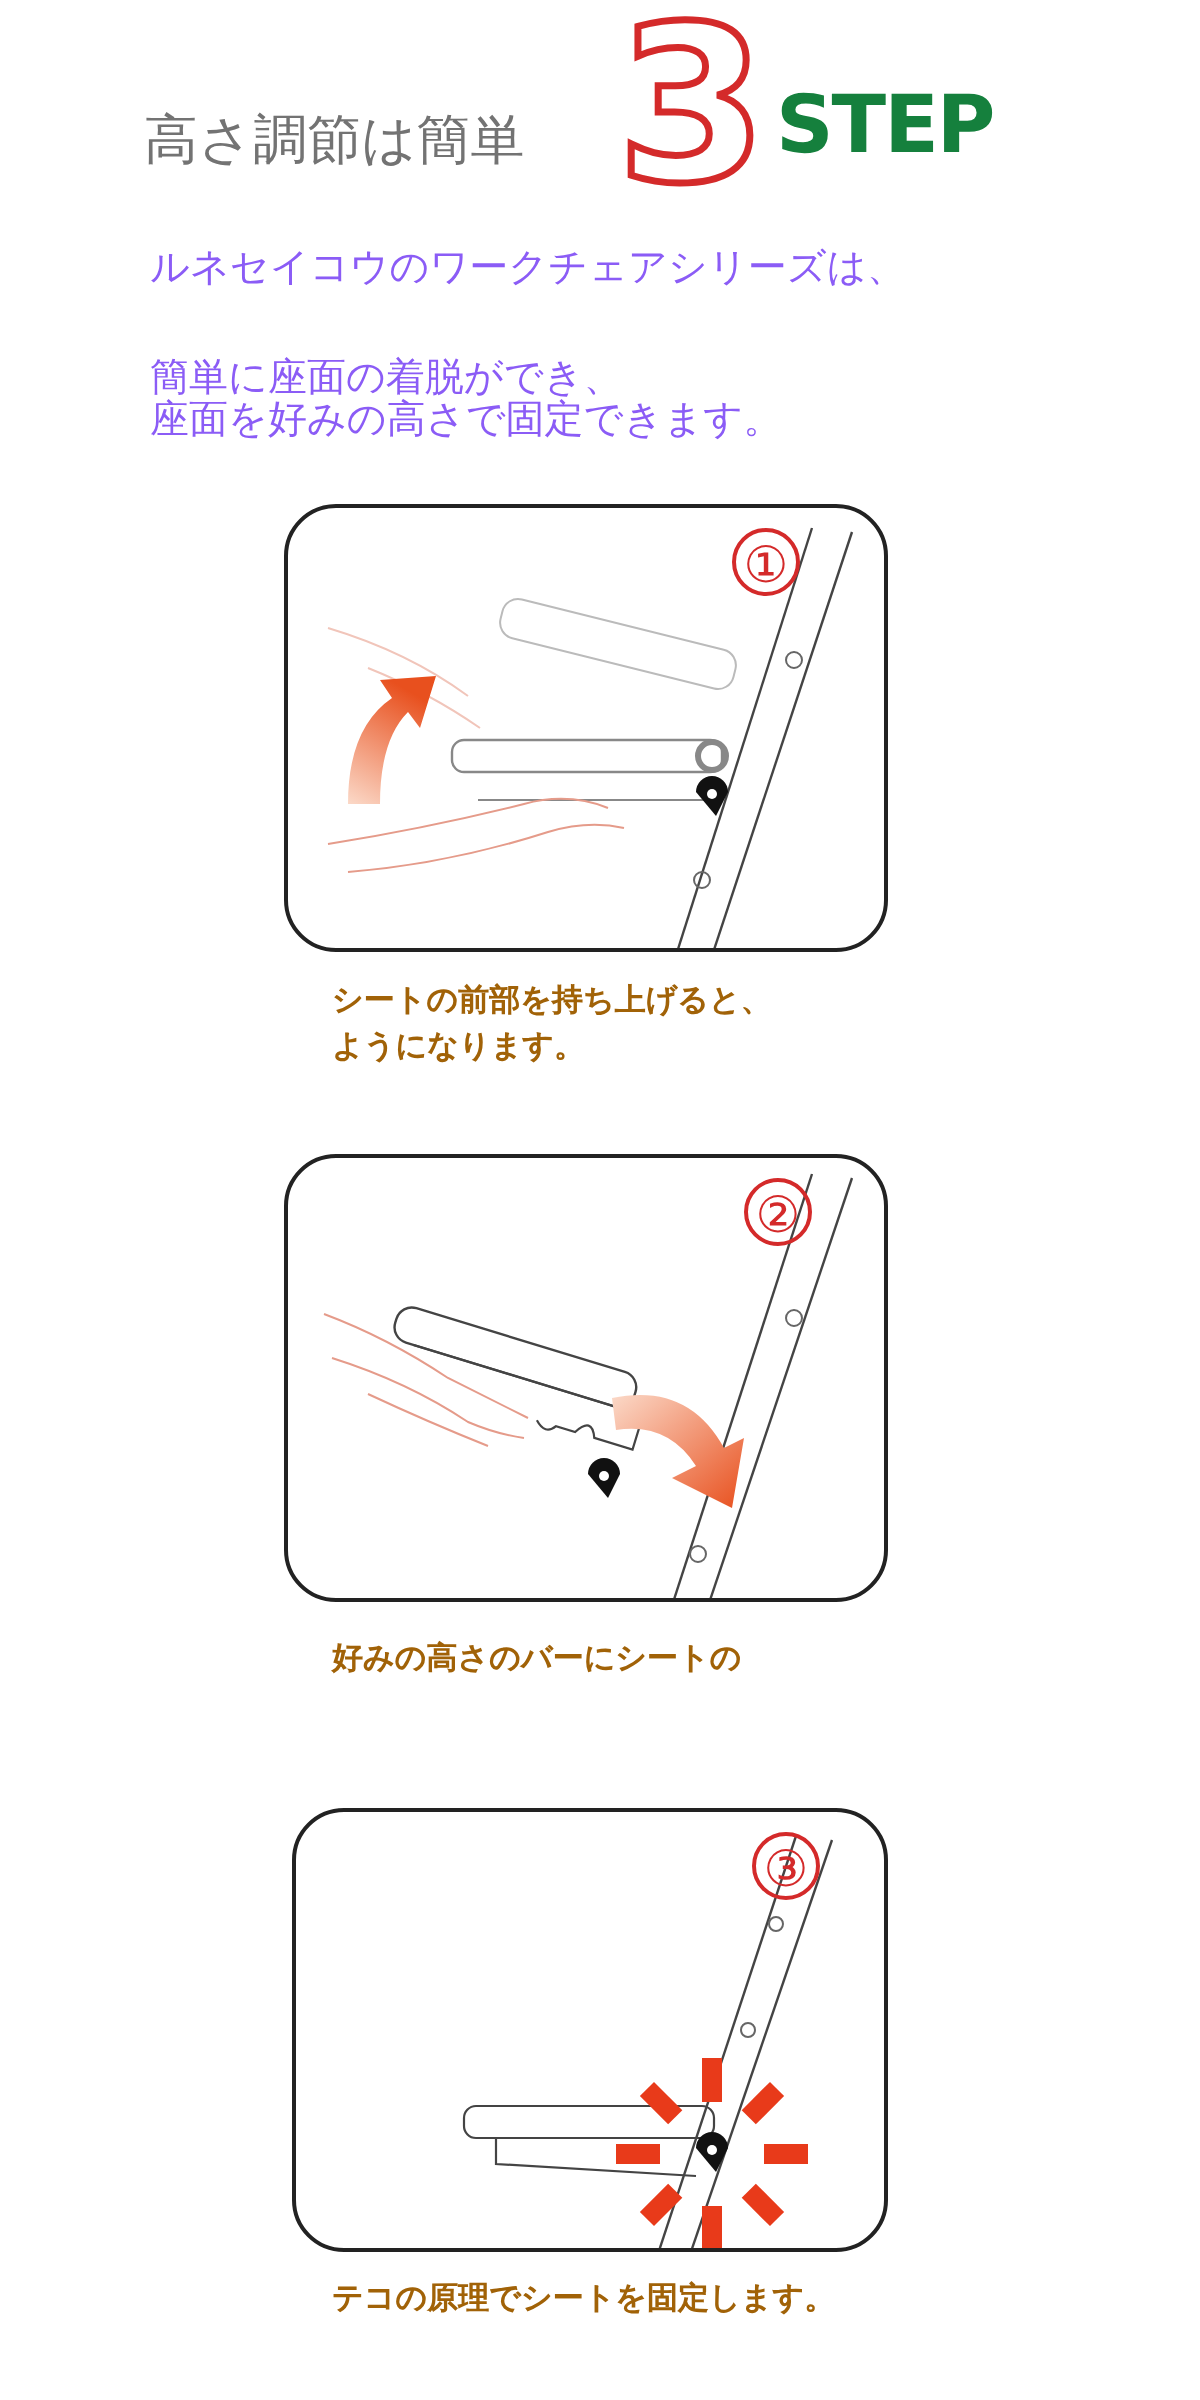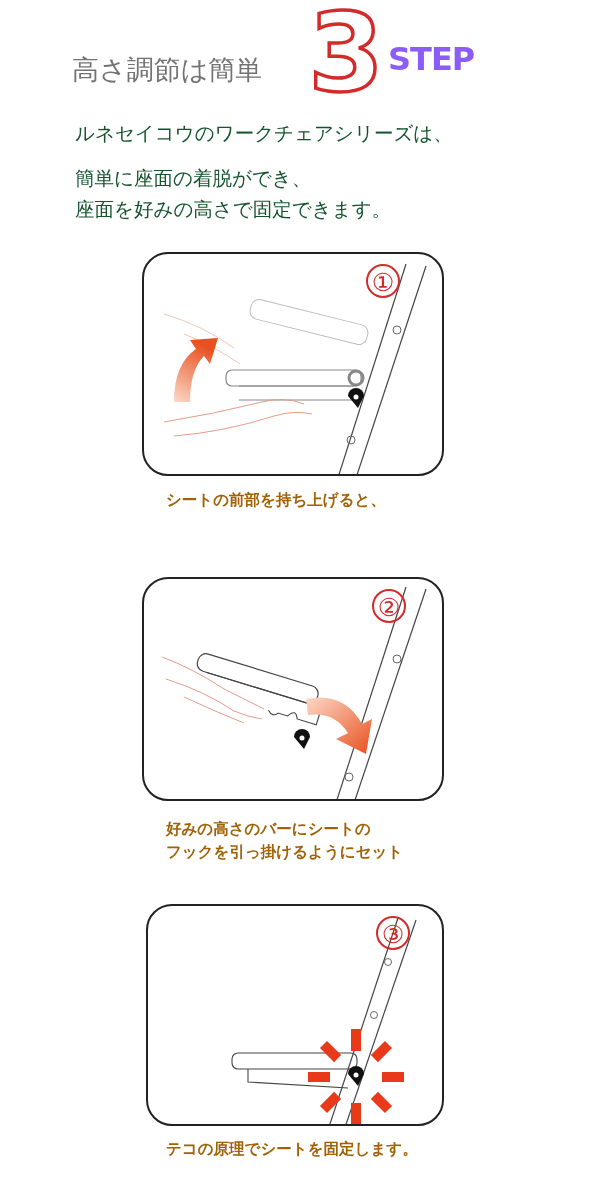--- a/index.html
+++ b/index.html
@@ -2,45 +2,45 @@
 <html><head>
 <meta charset="utf-8">
 <style>
   html, body { margin: 0; padding: 0; background: #ffffff; }
   body { width: 600px; height: 1200px; position: relative; overflow: hidden;
          font-family: "DejaVu Sans", sans-serif; color: #1a1a1a; }
   .abs { position: absolute; }
 
   .header-left { left: 72px; top: 52px; font-size: 27px; color: #737373; letter-spacing: 0px; white-space: nowrap; }
   .header-num  { left: 303px; top: 0px; width: 86px; height: 100px; }
-  .header-step { left: 388px; top: 40px; font-size: 32px; font-weight: bold; color: #8b5cf6; letter-spacing: -1px;
+  .header-step { left: 388px; top: 40px; font-size: 40px; font-weight: bold; color: #15803d; letter-spacing: -1px;
                  font-family: "DejaVu Sans", sans-serif; }
 
-  .intro { left: 75px; font-size: 19.5px; color: #14532d; white-space: nowrap; }
+  .intro { left: 75px; font-size: 19.5px; color: #8b5cf6; white-space: nowrap; }
 
   .panel { left: 142px; width: 302px; height: 224px; border: 2.5px solid #222; border-radius: 26px;
            background: #fff; overflow: hidden; box-sizing: border-box; }
   .panel svg { position: absolute; left: 0; top: 0; }
   .step-badge { position: absolute; width: 34px; height: 34px; border: 2px solid #d42a2a; border-radius: 50%;
                 color: #d42a2a; font-size: 25px; line-height: 34px; text-align: center; box-sizing: border-box; }
 
   .caption { left: 166px; font-size: 15.5px; line-height: 23px; color: #a16207; font-weight: bold; white-space: nowrap; }
   .caption div { white-space: nowrap; }
 </style>
 </head>
 <body>
 
 <div class="abs header-left">高さ調節は簡単</div>
 <svg class="abs header-num" viewBox="0 0 86 100">
   <text x="43" y="90" text-anchor="middle" font-family="DejaVu Sans, sans-serif" font-weight="bold" font-size="108" fill="#ffffff" stroke="#d42a2a" stroke-width="3.5">3</text>
 </svg>
 <div class="abs header-step">STEP</div>
 
 <div class="abs intro" style="top:120px;">ルネセイコウのワークチェアシリーズは、</div>
-<div class="abs intro" style="top:165px;">簡単に座面の着脱ができ、</div>
+<div class="abs intro" style="top:175px;">簡単に座面の着脱ができ、</div>
 <div class="abs intro" style="top:196px;">座面を好みの高さで固定できます。</div>
 
 <div class="abs panel" style="top:252px;">
   <svg width="302" height="224" viewBox="0 0 302 224">
 
     <line x1="262" y1="10" x2="192" y2="230" stroke="#444" stroke-width="1.2"></line>
     <line x1="282" y1="12" x2="210" y2="230" stroke="#444" stroke-width="1.2"></line>
     <circle cx="253" cy="76" r="4" fill="none" stroke="#666" stroke-width="1"></circle>
     <circle cx="207" cy="186" r="4" fill="none" stroke="#666" stroke-width="1"></circle>
 
@@ -64,20 +64,21 @@
         <stop offset="0" stop-color="#fbd9c8"></stop>
         <stop offset="1" stop-color="#e8501e"></stop>
       </linearGradient>
     </defs>
     <path d="M30 148 Q30 110 52 95 L46 86 L74 84 L66 110 L60 102 Q46 116 46 148 Z" fill="url(#g1)"></path>
   </svg>
   <div class="step-badge" style="left:222px; top:10px;">①</div>
 </div>
 <div class="abs caption" style="top:489px;">
   <div>シートの前部を持ち上げると、</div>
+  <div>ようになります。</div>
 </div>
 
 <div class="abs panel" style="top:577px;">
   <svg width="302" height="224" viewBox="0 0 302 224">
     <line x1="262" y1="8" x2="190" y2="230" stroke="#444" stroke-width="1.2"></line>
     <line x1="282" y1="10" x2="208" y2="230" stroke="#444" stroke-width="1.2"></line>
     <circle cx="253" cy="80" r="4" fill="none" stroke="#666" stroke-width="1"></circle>
     <circle cx="205" cy="198" r="4" fill="none" stroke="#666" stroke-width="1"></circle>
 
     <g transform="rotate(17 110 110)">
@@ -96,21 +97,20 @@
         <stop offset="0" stop-color="#fbd9c8"></stop>
         <stop offset="1" stop-color="#e8501e"></stop>
       </linearGradient>
     </defs>
     <path d="M162 120 Q200 112 218 145 L228 140 L222 175 L192 160 L204 154 Q190 132 164 136 Z" fill="url(#g2)"></path>
   </svg>
   <div class="step-badge" style="left:228px; top:10px;">②</div>
 </div>
 <div class="abs caption" style="top:818px;">
   <div>好みの高さのバーにシートの</div>
-  <div>フックを引っ掛けるようにセット</div>
 </div>
 
 <div class="abs panel" style="top:904px; left:146px; width:298px; height:222px;">
   <svg width="298" height="222" viewBox="0 0 298 222">
     <line x1="250" y1="12" x2="178" y2="230" stroke="#444" stroke-width="1.2"></line>
     <line x1="268" y1="14" x2="194" y2="230" stroke="#444" stroke-width="1.2"></line>
     <circle cx="240" cy="56" r="3.5" fill="none" stroke="#666" stroke-width="1"></circle>
     <circle cx="226" cy="109" r="3.5" fill="none" stroke="#666" stroke-width="1"></circle>
 
     <rect x="84" y="147" width="125" height="16" rx="6" fill="none" stroke="#444" stroke-width="1.1"></rect>

